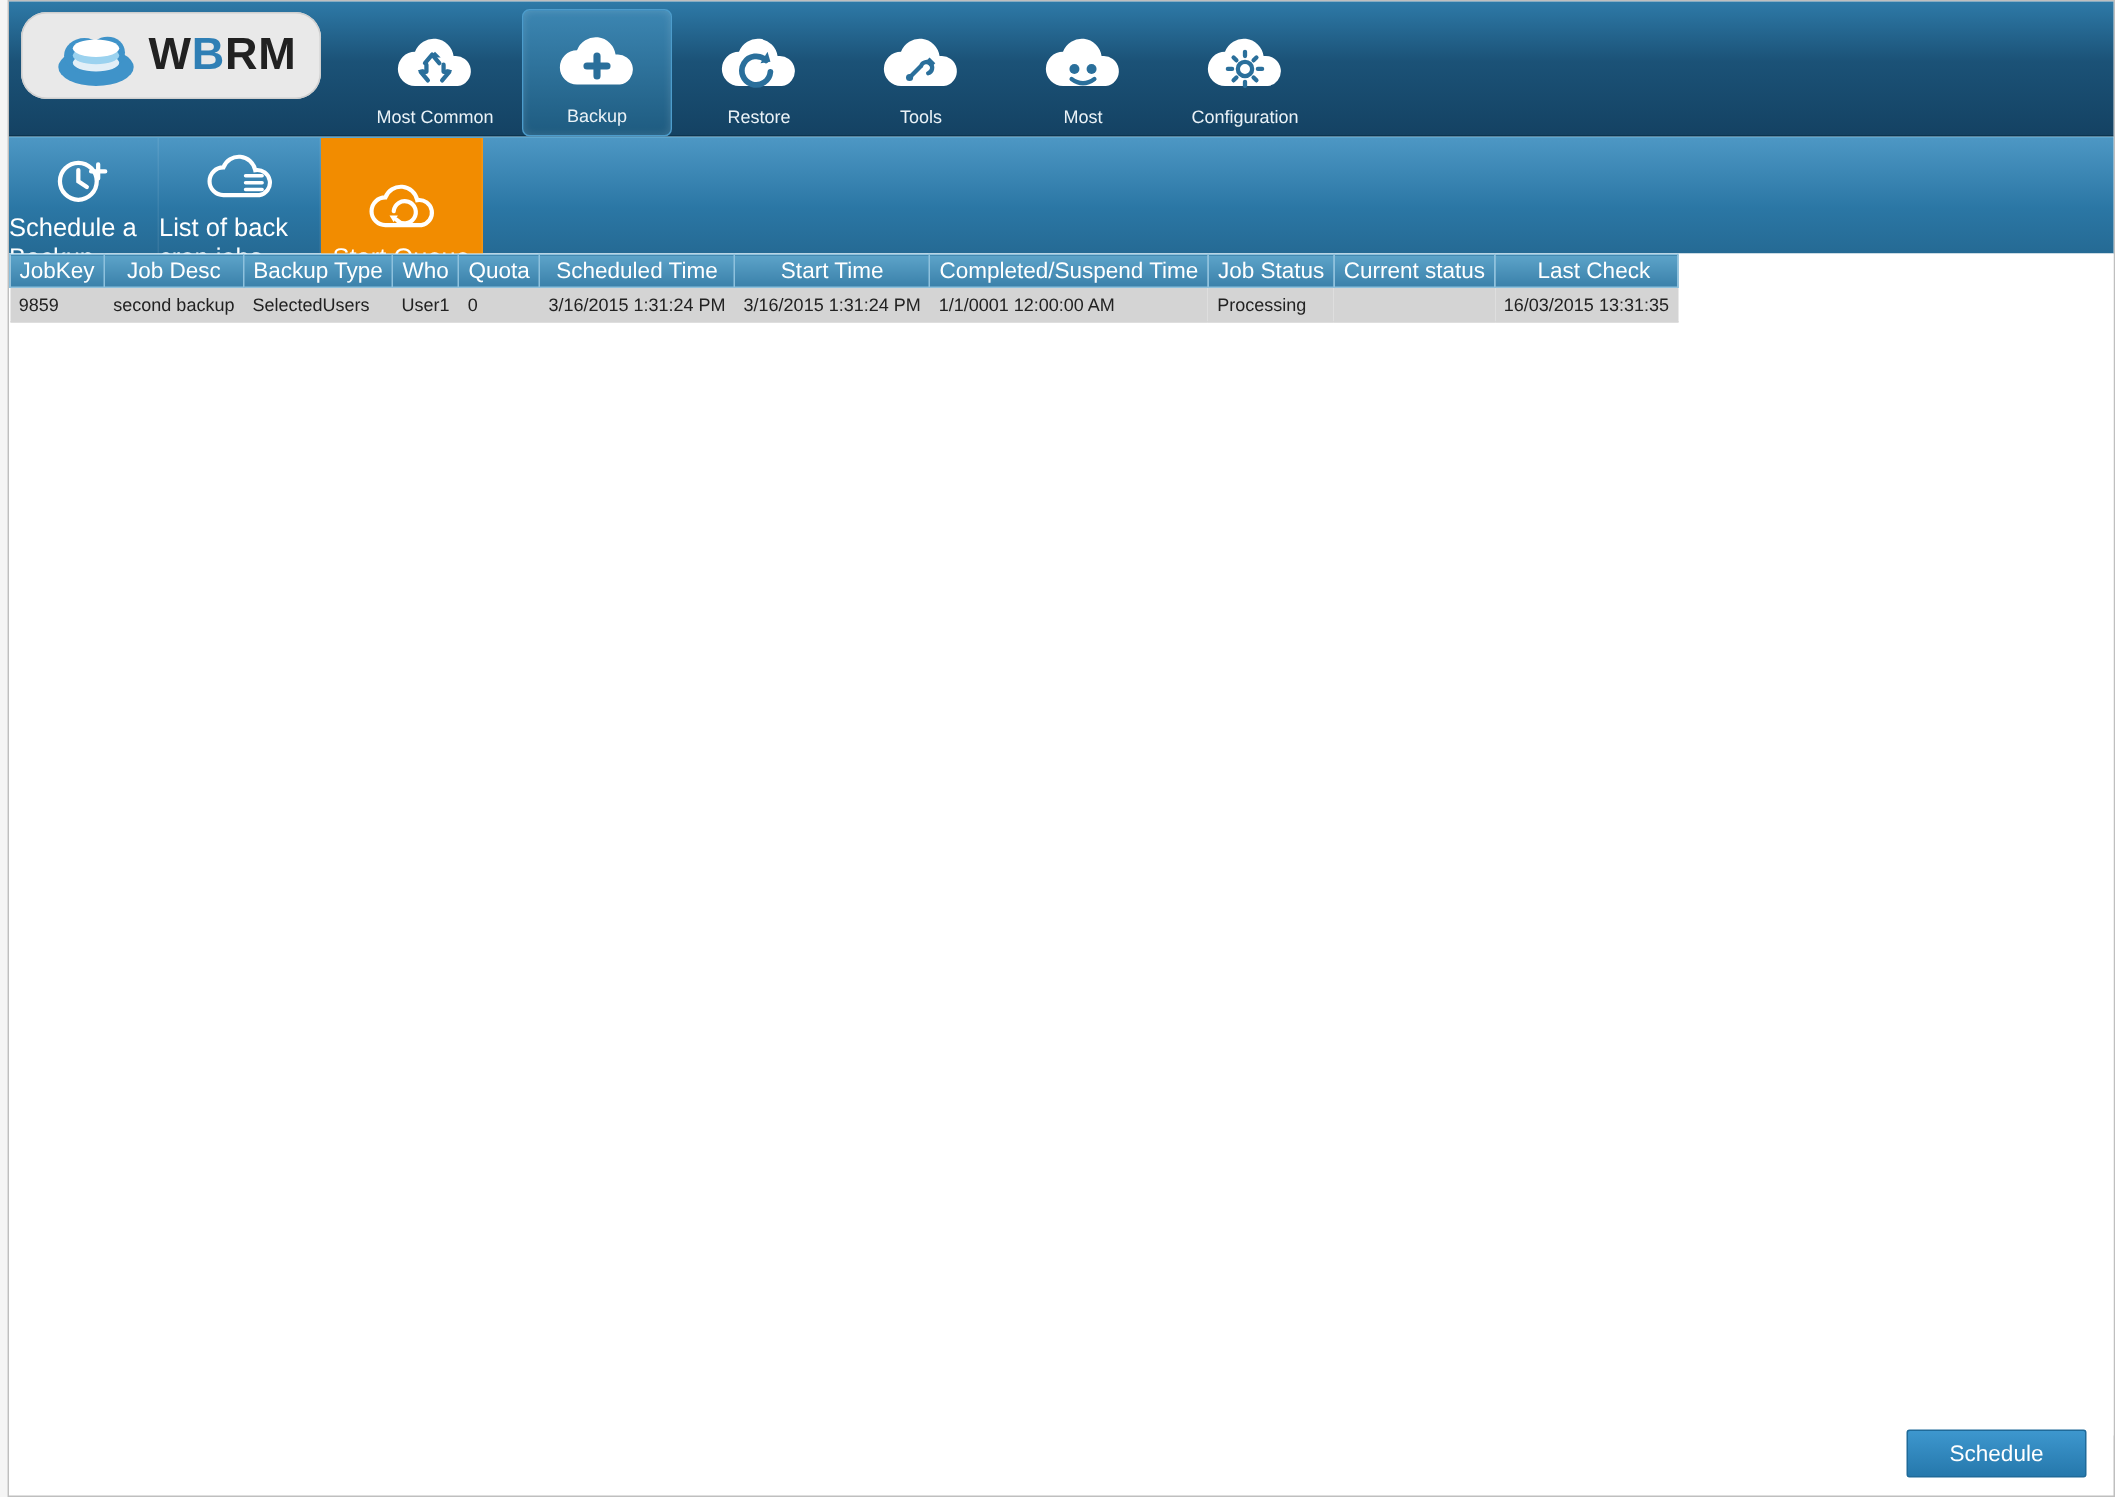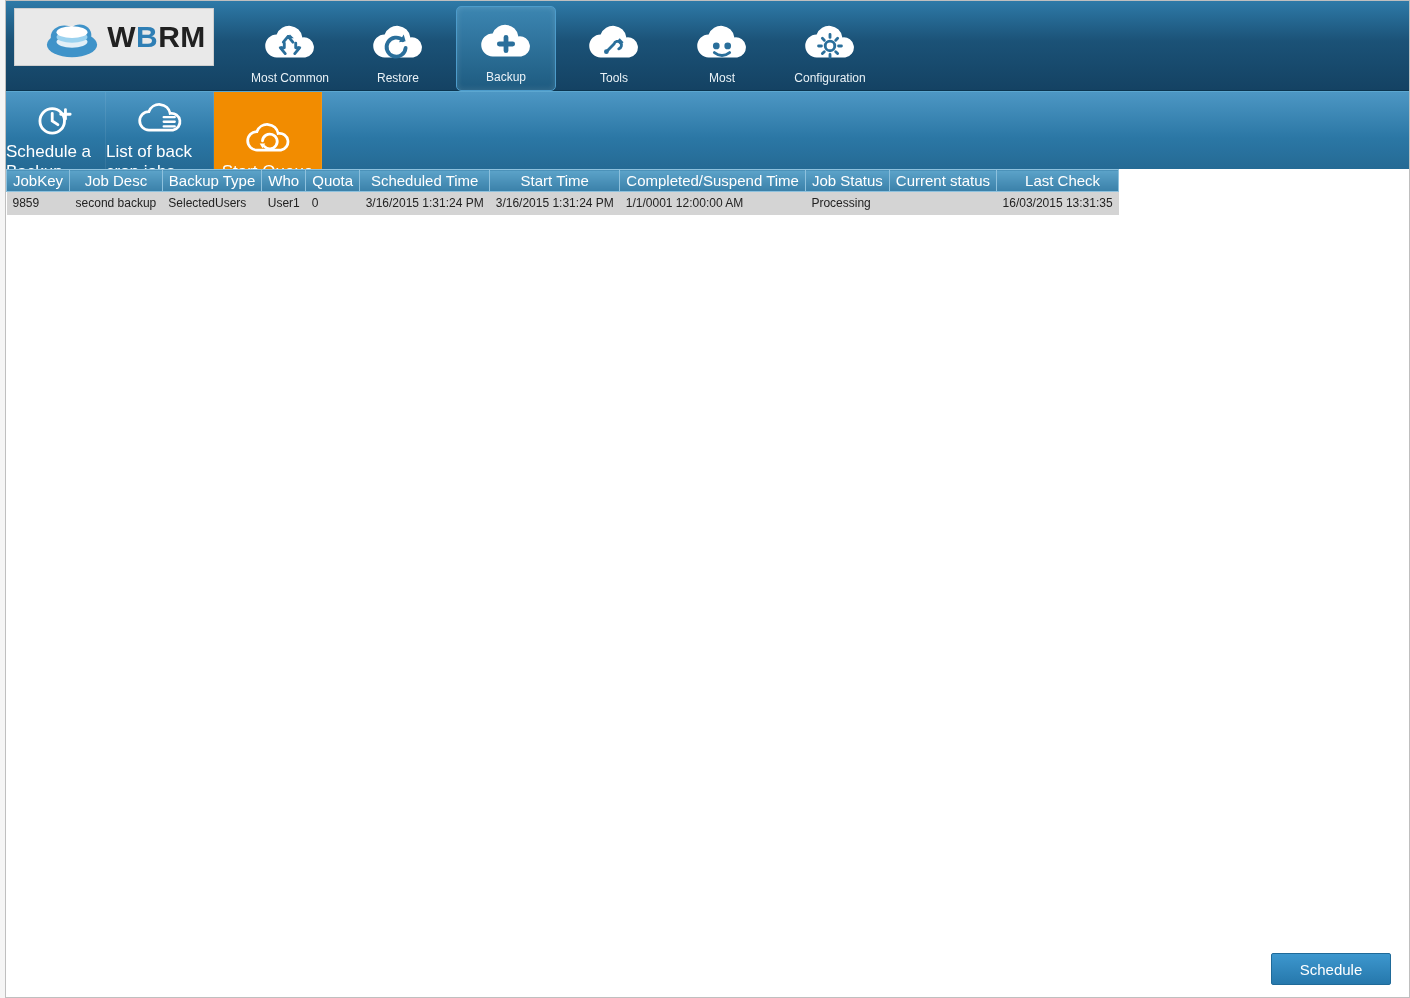--- a/index.html
+++ b/index.html
@@ -24,25 +24,24 @@
   .ribbon {
     position: relative;
     height: 90px;
     border-bottom: 1px solid #0b3550;
   }
   .logo-box {
     position: absolute;
     left: 8px; top: 7px;
     width: 200px; height: 58px;
     background: #e9e9e9;
-    border-radius: 1px;
+    border-radius: 17px;
     display: flex; align-items: center;
     padding-left: 21px;
     box-shadow: inset 0 0 0 1px #cfcfcf;
-    justify-content: center;
   }
   .logo-cloud {
     width: 58px; height: 44px;
     margin-right: 6px;
   }
   .logo-text {
     font-size: 30px;
     font-weight: 700;
     letter-spacing: 0.5px;
     color: #212121;
@@ -179,38 +178,38 @@
     <span class="ribbon-icon">
             <svg viewBox="0 0 60 42" width="58" height="40">
     <path d="M46 34 H16 a12 12 0 0 1 0-24 a14 14 0 0 1 27 3 a10 10 0 0 1 3 21 z" fill="#ffffff"></path>
     <path d="M23 18 l5 -6 l5 6 M28 12 v0 M25 30 l-5 -6 h4 v-5 M35 30 l5 -6 h-4 v-5" stroke="#2a6f9b" stroke-width="3" fill="none" stroke-linecap="round" stroke-linejoin="round"></path>
         <path d="M22 28 l-4 -5 l4 -1 M38 28 l4 -5 l-4 -1" fill="#2a6f9b"></path>
         <path d="M26 14 l4 -4 l4 4" fill="#2a6f9b"></path>
   </svg>
           </span>
     <span class="ribbon-label">Most Common</span>
         </div>
+        <div class="ribbon-item selected">
+    <span class="ribbon-icon">
+            <svg viewBox="0 0 60 42" width="58" height="40">
+    <path d="M46 34 H16 a12 12 0 0 1 0-24 a14 14 0 0 1 27 3 a10 10 0 0 1 3 21 z" fill="#ffffff"></path>
+    <path d="M30 14 v14 M23 21 h14" stroke="#2a6f9b" stroke-width="5" stroke-linecap="round"></path>
+  </svg>
+          </span>
+    <span class="ribbon-label">Backup</span>
+        </div>
         <div class="ribbon-item">
     <span class="ribbon-icon">
             <svg viewBox="0 0 60 42" width="58" height="40">
     <path d="M46 34 H16 a12 12 0 0 1 0-24 a14 14 0 0 1 27 3 a10 10 0 0 1 3 21 z" fill="#ffffff"></path>
     <path d="M38 24 a10 10 0 1 1 -3 -8" stroke="#2a6f9b" stroke-width="4" fill="none" stroke-linecap="round"></path>
         <path d="M36 10 l2 7 l-7 1 z" fill="#2a6f9b"></path>
   </svg>
           </span>
     <span class="ribbon-label">Restore</span>
-        </div>
-        <div class="ribbon-item selected">
-    <span class="ribbon-icon">
-            <svg viewBox="0 0 60 42" width="58" height="40">
-    <path d="M46 34 H16 a12 12 0 0 1 0-24 a14 14 0 0 1 27 3 a10 10 0 0 1 3 21 z" fill="#ffffff"></path>
-    <path d="M30 14 v14 M23 21 h14" stroke="#2a6f9b" stroke-width="5" stroke-linecap="round"></path>
-  </svg>
-          </span>
-    <span class="ribbon-label">Backup</span>
         </div>
         <div class="ribbon-item">
     <span class="ribbon-icon">
             <svg viewBox="0 0 60 42" width="58" height="40">
     <path d="M46 34 H16 a12 12 0 0 1 0-24 a14 14 0 0 1 27 3 a10 10 0 0 1 3 21 z" fill="#ffffff"></path>
     <path d="M22 28 l8 -8 M30 20 a4 4 0 1 1 5 5" stroke="#2a6f9b" stroke-width="3" fill="none" stroke-linecap="round"></path>
         <path d="M36 14 l4 4 l-3 3 l-4 -4 z" fill="#2a6f9b"></path>
         <circle cx="22" cy="28" r="2.5" fill="#2a6f9b"></circle>
   </svg>
           </span>

